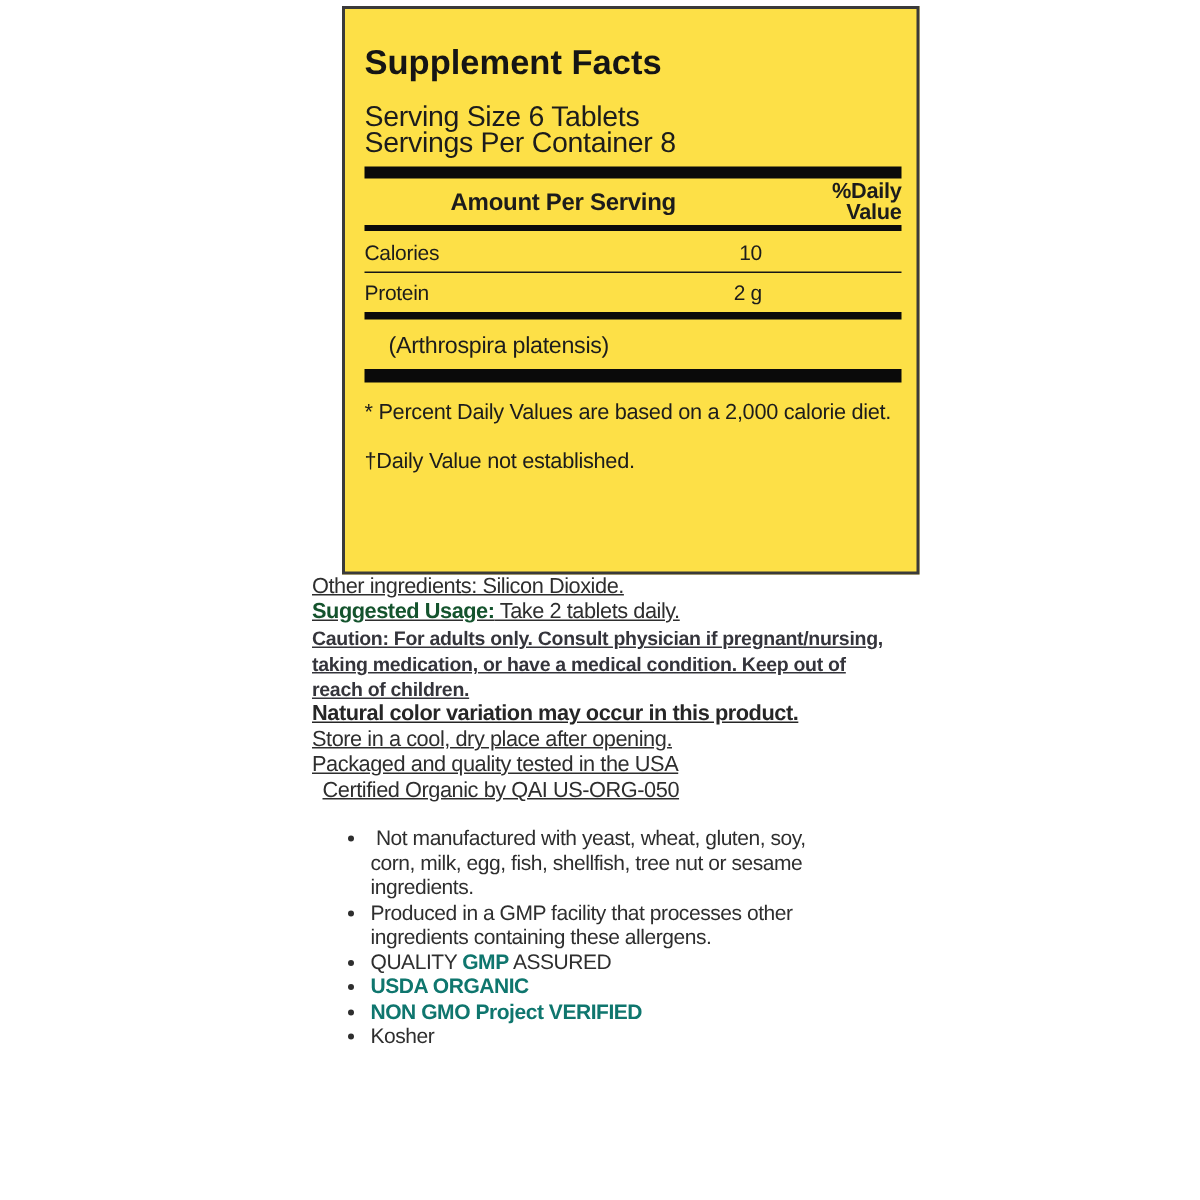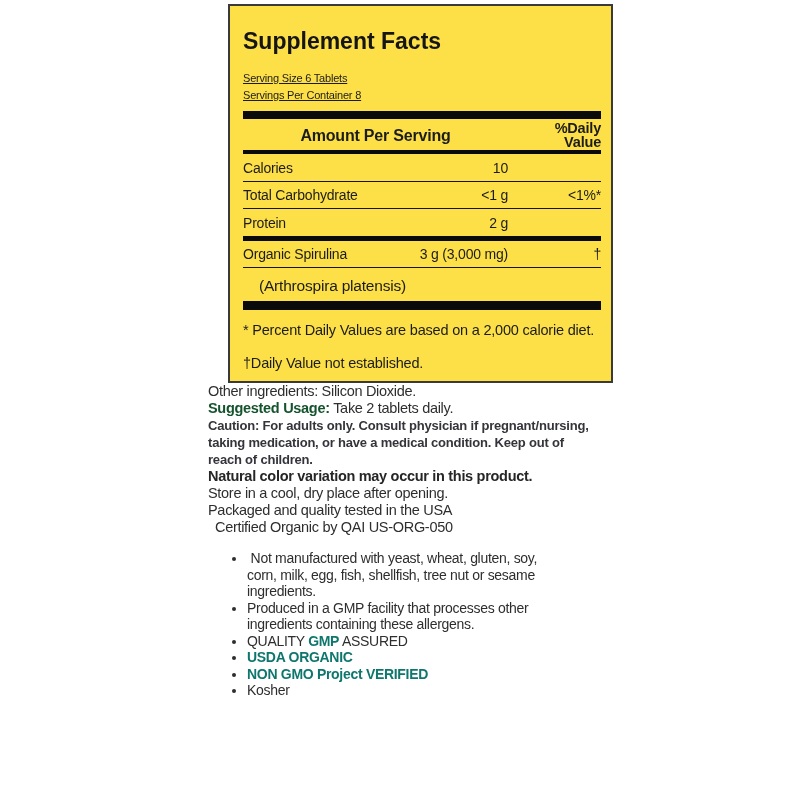--- a/index.html
+++ b/index.html
@@ -11,21 +11,21 @@
   
   .panel{
     position:absolute;left:208px;top:4px;width:385px;height:379px;
     box-sizing:border-box;border:2px solid #3a3a3a;background:#fde047;
     padding:0 10px 0 13px;color:#1c1c1c;margin-left:20px;
   }
   .panel-title{
     font-size:23px;font-weight:bold;margin:22px 0 0 0;line-height:26px;
     color:#151515;letter-spacing:0;
   }
-  .serving{margin-top:16px;font-size:11px;line-height:17px;letter-spacing:-0.2px;text-decoration:underline;}
+  .serving{margin-top:16px;font-size:19px;line-height:17px;letter-spacing:-0.2px;}
   .bar{background:#0a0a0a;}
   .bar-1{height:8px;margin-top:7px;}
   .bar-2{height:9px;margin-top:3px;}
   .thead{position:relative;height:31px;border-bottom:4px solid #0a0a0a;}
   .aps{
     position:absolute;left:0;right:93px;bottom:5px;text-align:center;
     font-weight:bold;font-size:16px;letter-spacing:-0.2px;
   }
   .dvh{
     position:absolute;right:0;top:2px;text-align:right;font-weight:bold;
@@ -43,21 +43,21 @@
     height:30px;font-size:15.5px;letter-spacing:-0.2px;
     padding-left:16px;line-height:36px;white-space:pre;
   }
   .fn{font-size:14.5px;letter-spacing:-0.2px;margin:12px 0 0 0;white-space:pre;}
   .fn-2{margin-top:17px;}
   
   .info{
     position:absolute;left:208px;top:383px;width:420px;
     letter-spacing:-0.3px;color:#2e2e2e;
   }
-  .info p{margin:0;line-height:17px;}
+  .info p{margin:0;line-height:17px;text-decoration:underline;}
   .p-other{margin-top:15px;font-size:14.5px;}
   .p-suggested{margin-top:14px;font-size:14.5px;}
   .lbl-bold{font-weight:bold;color:#14532d;}
   .p-caution{
     margin-top:16px;font-size:13px;font-weight:bold;line-height:20px;
     white-space:pre;color:#34343b;letter-spacing:-0.2px;
   }
   .p-natural{margin-top:5px;font-size:14.5px;font-weight:bold;color:#262626;}
   .p-store{margin-top:15px;font-size:14.5px;}
   .p-packaged{margin-top:13px;font-size:14.5px;}
@@ -90,37 +90,27 @@
       <span class="dvh">%Daily
 Value</span>
     </div>
 
     <div class="row">
       <span class="nm">Calories</span>
       <span class="amt">10</span>
       <span class="dv"></span>
     </div>
 
-    <div class="row">
-      <span class="nm">Total Carbohydrate</span>
-      <span class="amt">&lt;1 g</span>
-      <span class="dv">&lt;1%*</span>
-    </div>
 
     <div class="row row-thick">
       <span class="nm">Protein</span>
       <span class="amt">2 g</span>
       <span class="dv"></span>
     </div>
 
-    <div class="row">
-      <span class="nm">Organic Spirulina</span>
-      <span class="amt">3 g (3,000 mg)</span>
-      <span class="dv">†</span>
-    </div>
 
     <div class="subrow">(Arthrospira platensis)</div>
 
     <div class="bar bar-2"></div>
 
     <p class="fn">* Percent Daily Values are based on a 2,000 calorie diet.</p>
     <p class="fn fn-2">†Daily Value not established.</p>
   </section>
 
   <section class="info">

